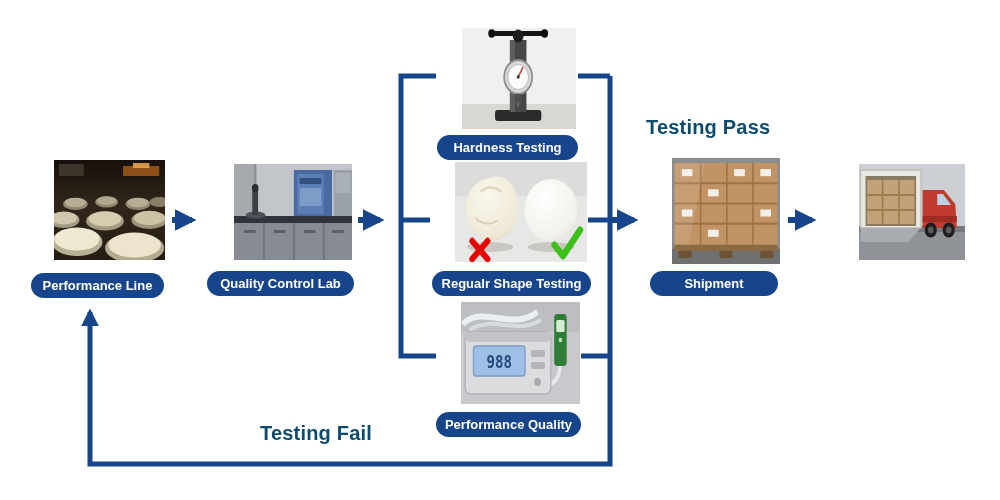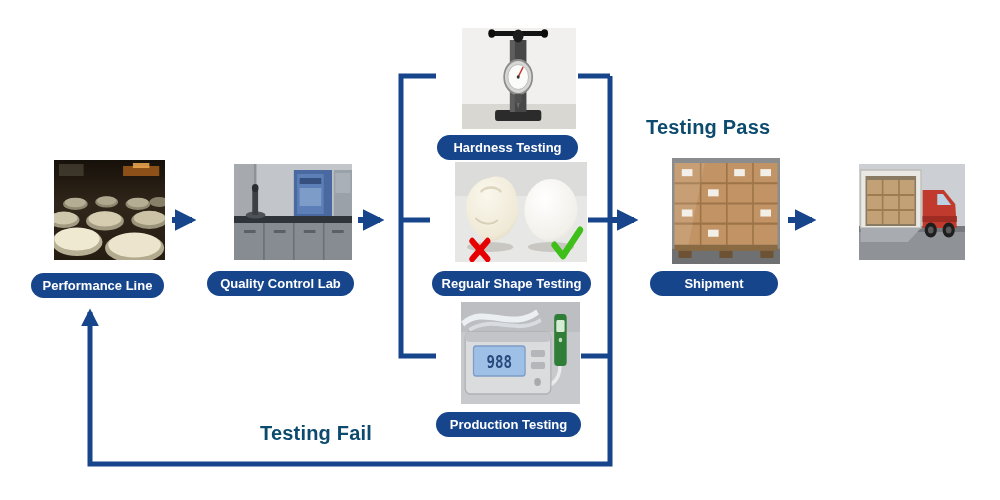--- a/index.html
+++ b/index.html
@@ -178,21 +178,21 @@
       <path d="M119,64 C119,80 104,88 88,84" stroke="#e8eaec" stroke-width="4" fill="none"></path>
       <rect x="5" y="30" width="103" height="62" rx="6" fill="#dadcde" stroke="#aeb0b4" stroke-width="1.5"></rect>
       <rect x="5" y="30" width="103" height="10" rx="5" fill="#c2c4c8"></rect>
       <rect x="15" y="44" width="62" height="30" rx="3" fill="#9fc0e6" stroke="#7d9cc6" stroke-width="1.5"></rect>
       <text x="46" y="66" text-anchor="middle" font-family="'DejaVu Sans Mono', monospace" font-size="17" font-weight="bold" fill="#274a7e">988</text>
       <rect x="84" y="48" width="17" height="7" rx="2" fill="#b4b6ba"></rect>
       <rect x="84" y="60" width="17" height="7" rx="2" fill="#b4b6ba"></rect>
       <circle cx="92" cy="80" r="4" fill="#a8aaae"></circle>
     </svg>
   </figure>
-  <div class="pill" style="left:436px; top:412px; width:145px;">Production Testing</div>
+  <div class="pill" style="left:436px; top:412px; width:145px;">Performance Quality</div>
 
   <div class="status" style="left:646px; top:116px;">Testing Pass</div>
 
   <figure class="photo" style="left:648px; top:158px; width:132px; height:106px;">
     <svg viewBox="0 0 132 105" preserveAspectRatio="none">
       <rect width="132" height="105" fill="#8b8c8e"></rect>
       <rect y="90" width="132" height="15" fill="#6f7072"></rect>
       <g>
         <rect x="3" y="5" width="126" height="81" fill="#c29465"></rect>
         <line x1="3" y1="25" x2="129" y2="25" stroke="#9d7448" stroke-width="2"></line>

